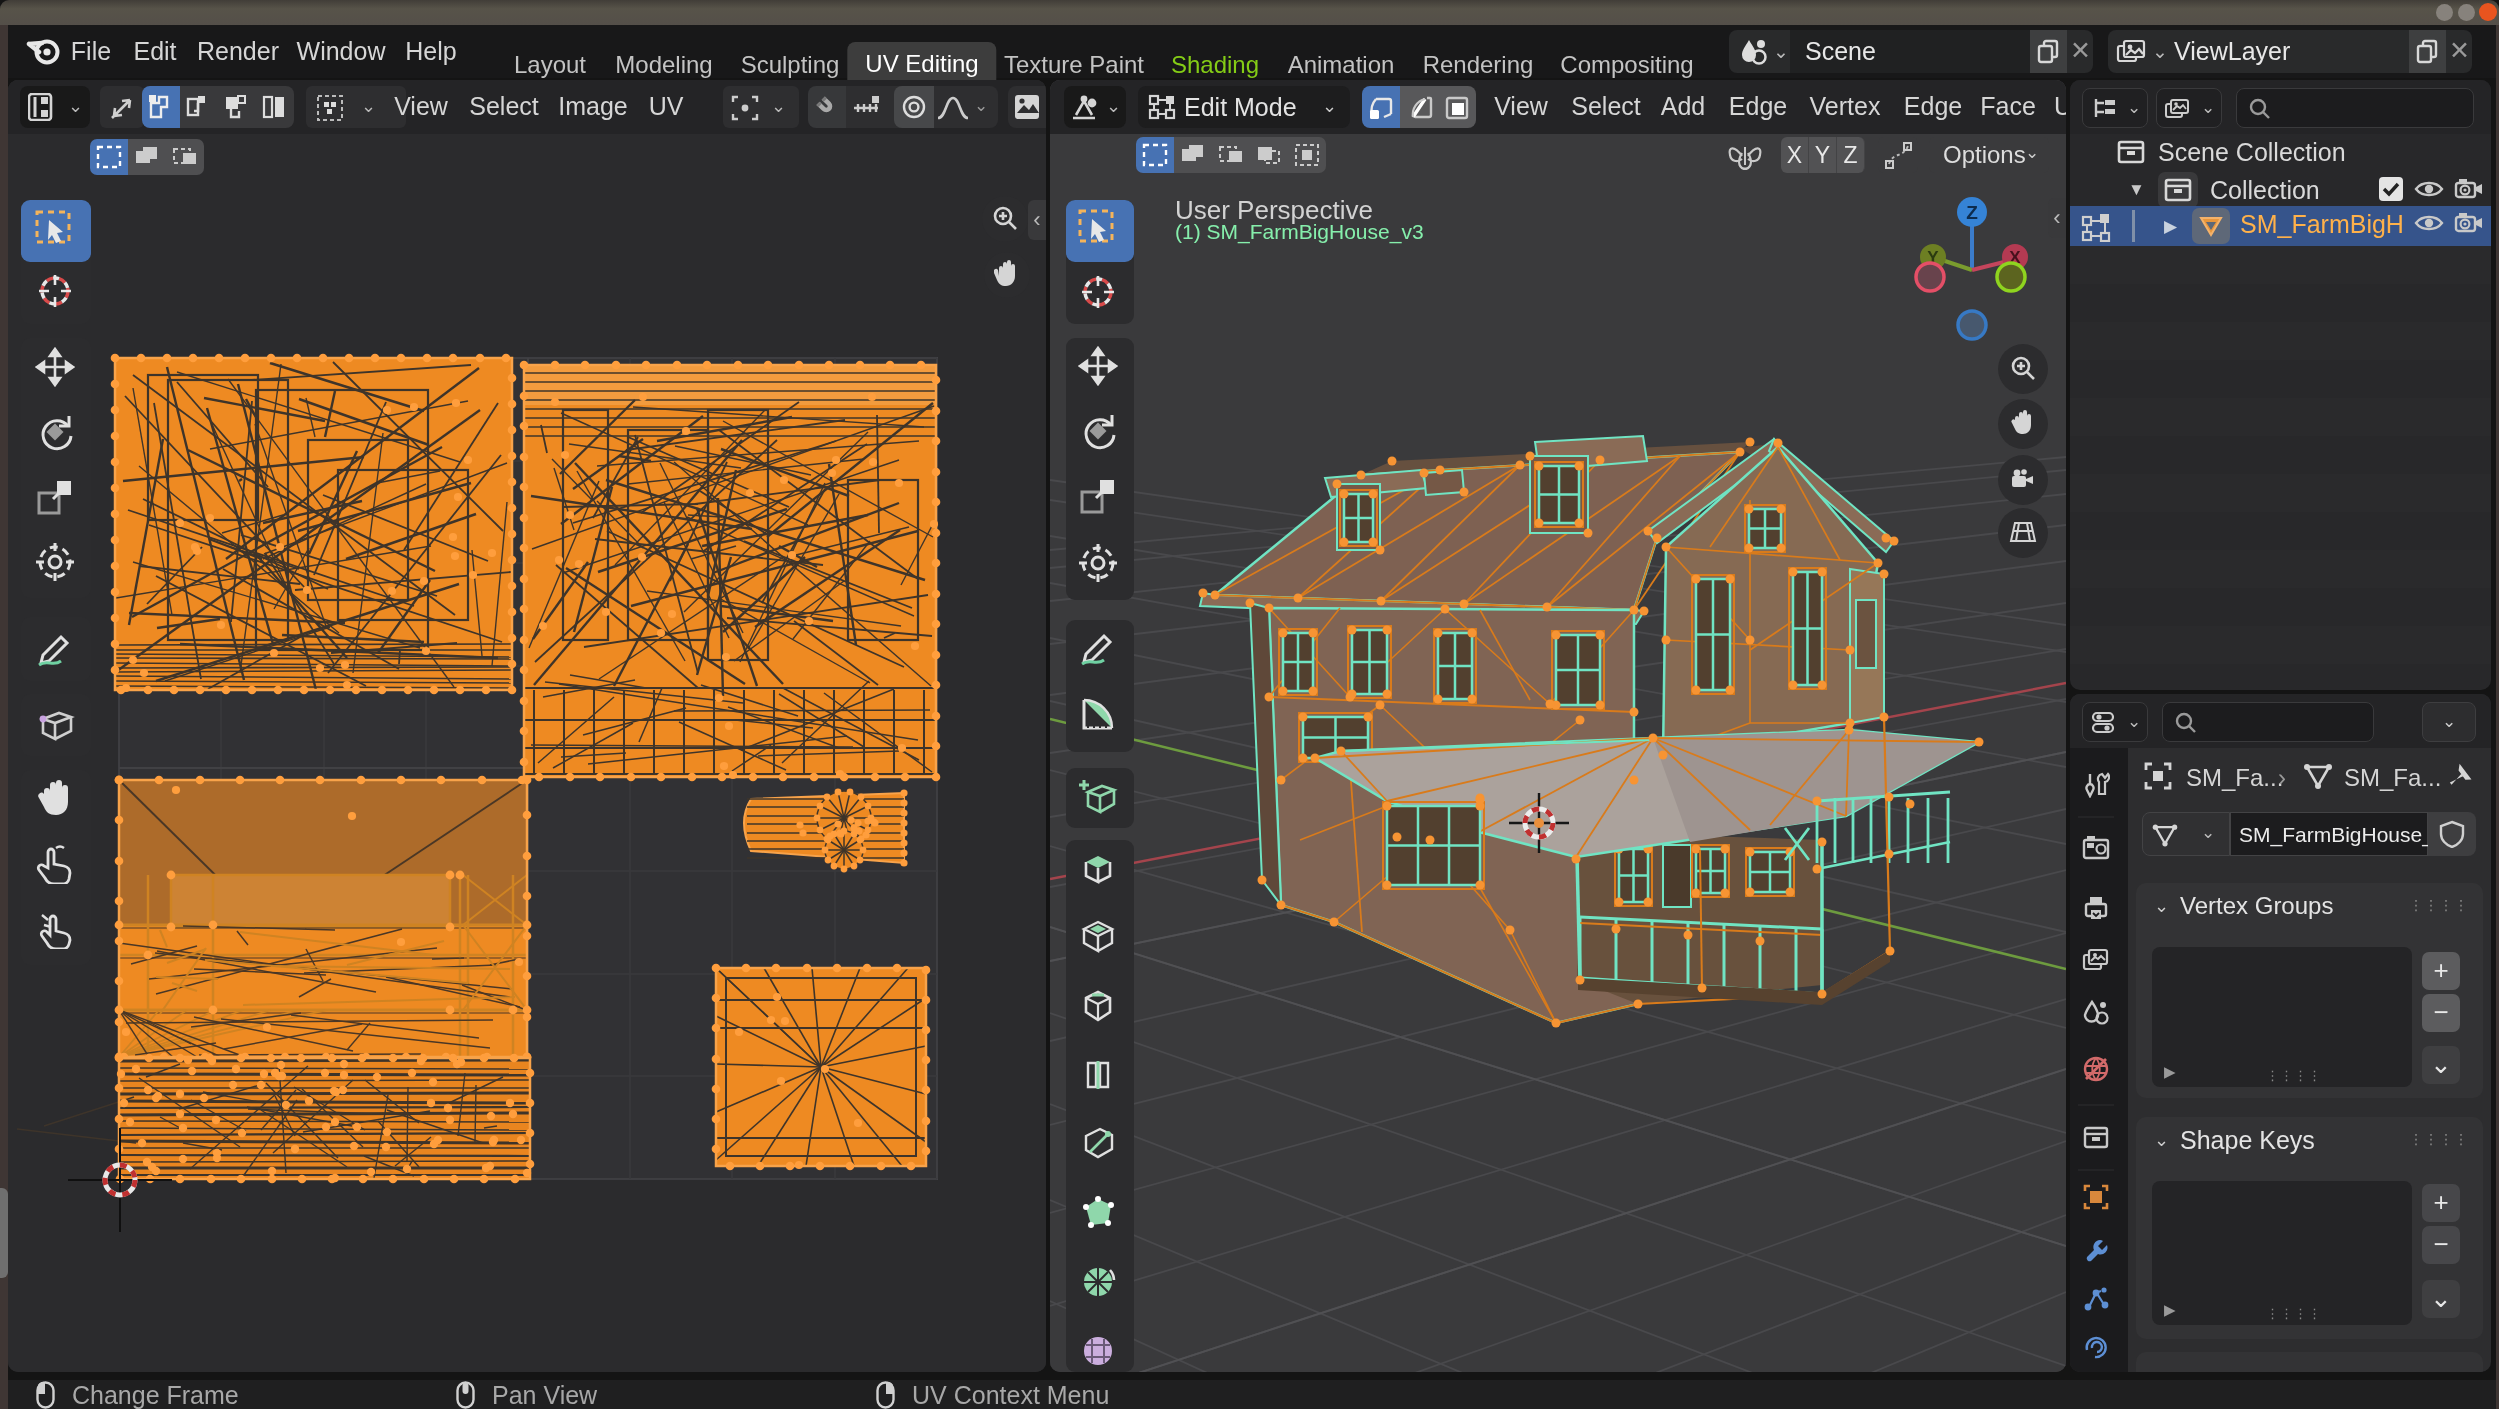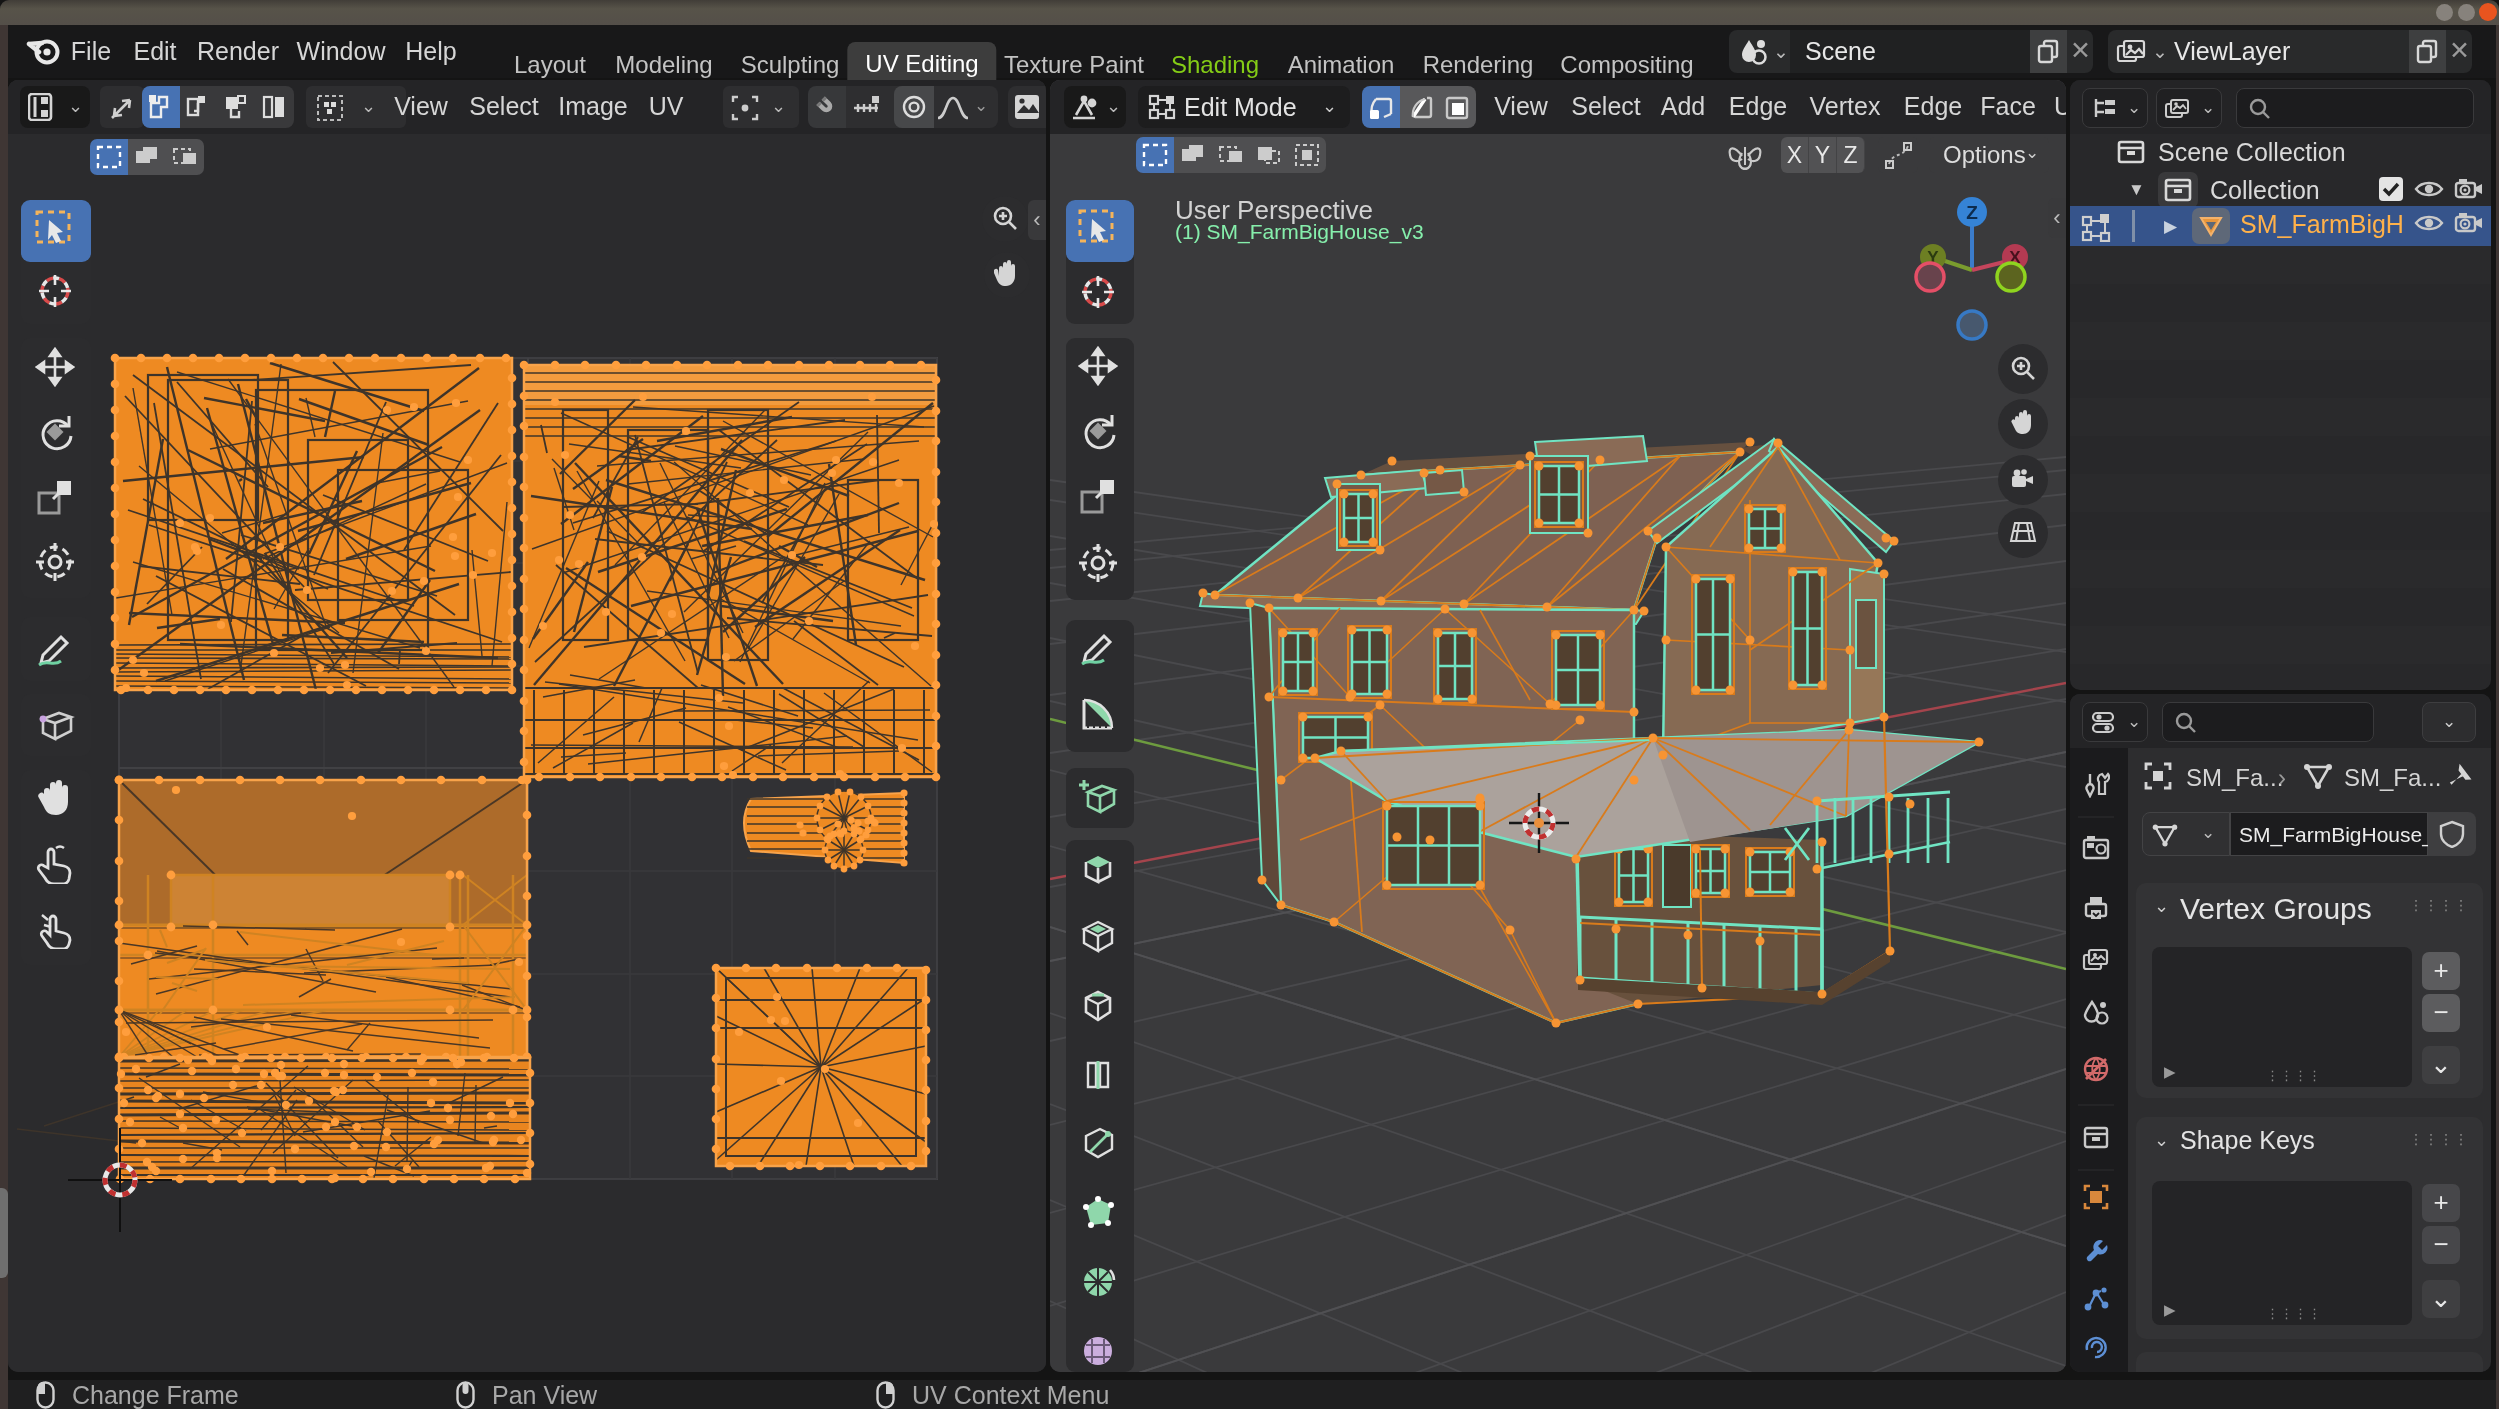--- a/index.html
+++ b/index.html
@@ -1946,21 +1946,21 @@
       <div class="abs" style="left:160px;top:118px;width:198px;height:44px;background:#1c1c1e;border:1px solid #434345;">
         <div class="abs" style="left:8px;top:10px;color:#ececec;font-size:21px;">SM_FarmBigHouse_v3</div>
       </div>
       <div class="abs" style="left:358px;top:118px;width:48px;height:44px;background:#3e3e40;border-radius:0 8px 8px 0;">
       <svg class="abs" style="left:11px;top:8px" width="26" height="28" viewBox="0 0 26 28">
           <path d="M13 2 L24 6 V14 C24 20 19 25 13 27 C7 25 2 20 2 14 V6 Z" fill="none" stroke="#cfcfcf" stroke-width="2.4"></path>
         </svg>
       </div>
       <div class="abs" style="left:66px;top:189px;width:347px;height:215px;background:#333335;border-radius:10px;">
         <div class="abs" style="left:18px;top:12px;color:#cfcfcf;font-size:18px;">⌄</div>
-        <div class="abs" style="left:44px;top:9px;color:#e4e4e4;font-size:30px;">Vertex Groups</div>
+        <div class="abs" style="left:44px;top:9px;color:#e4e4e4;font-size:24px;">Vertex Groups</div>
         <div class="abs" style="right:14px;top:14px;color:#8a8a8a;font-size:14px;letter-spacing:1px;">⋮⋮⋮⋮</div>
       </div>
       <div class="abs" style="left:82px;top:253px;width:260px;height:140px;background:#242426;border-radius:8px;">
         <div class="abs" style="left:12px;bottom:6px;color:#9a9a9a;font-size:15px;">▶</div>
         <div class="abs" style="left:114.0px;bottom:4px;color:#8a8a8a;font-size:13px;letter-spacing:1px;">⋮⋮⋮⋮</div>
       </div>
       <div class="abs" style="left:352px;top:258px;width:38px;height:38px;background:#5c5c5e;border-radius:7px;color:#e8e8e8;font-size:26px;text-align:center;line-height:36px;">+</div>
       <div class="abs" style="left:352px;top:300px;width:38px;height:38px;background:#5c5c5e;border-radius:7px;color:#e8e8e8;font-size:26px;text-align:center;line-height:36px;">−</div>
       <div class="abs" style="left:352px;top:352px;width:38px;height:38px;background:#3f3f41;border-radius:7px;color:#e8e8e8;font-size:26px;text-align:center;line-height:36px;">⌄</div>
       <div class="abs" style="left:66px;top:423px;width:347px;height:222px;background:#333335;border-radius:10px;">

